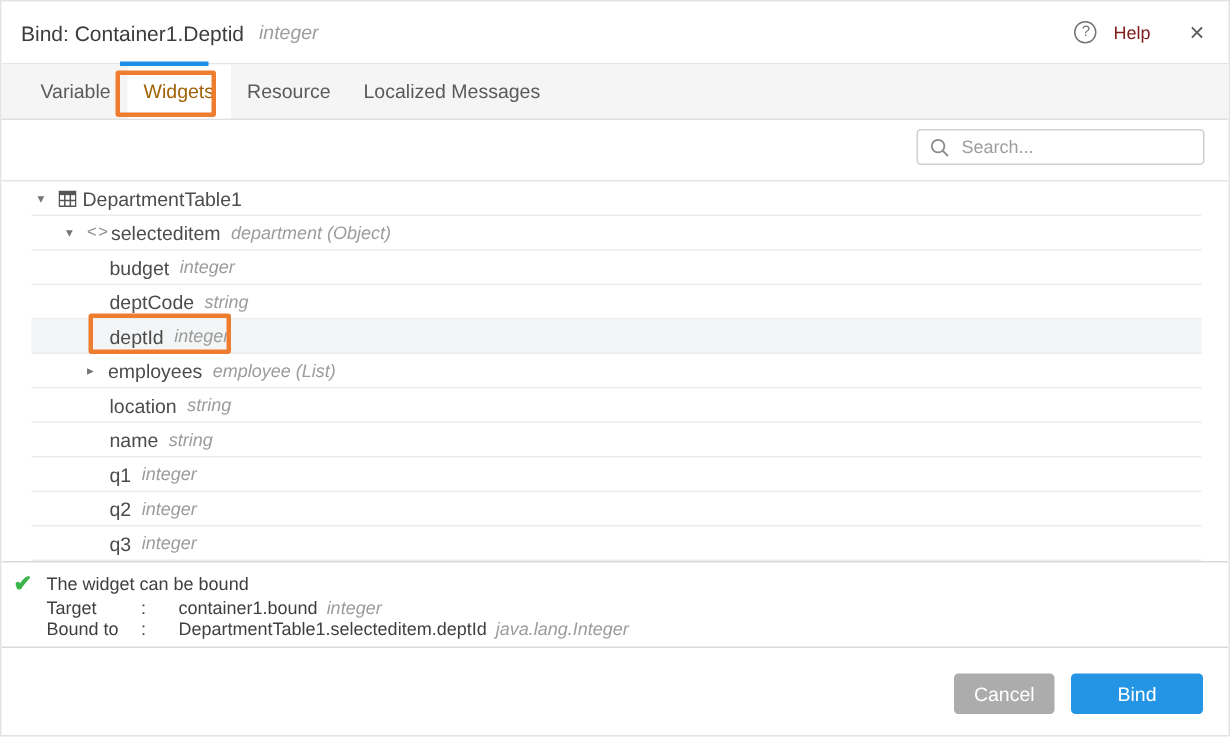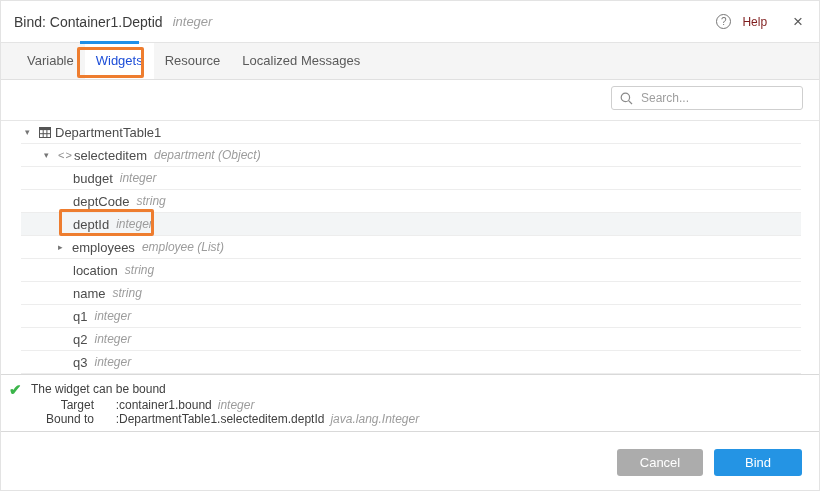--- a/index.html
+++ b/index.html
@@ -18,21 +18,21 @@
   .header-right { margin-left:auto; display:flex; align-items:center; }
   .help-icon { width:15px; height:15px; border:1px solid #767676; border-radius:50%;
                color:#767676; font-size:10px; line-height:13px; text-align:center; }
   .help-label { font-size:12px; color:#7f1d1d; margin-left:11px; }
   .close-icon { font-size:17px; color:#5a5a5a; margin-left:26px; cursor:pointer; }
 
   
   .tabbar { height:37px; background:#f5f5f5; border-bottom:1px solid #e0e0e0;
             display:flex; align-items:flex-end; padding-left:15px; }
   .tab { font-size:13px; color:#5a5a5a; padding:0 11px; line-height:36px; cursor:pointer; }
-  .tab.active { background:#ffffff; color:#1d4ed8; }
+  .tab.active { background:#ffffff; color:#a16207; }
 
   
   .toolbar { height:40px; position:relative; background:#fff; }
   .search-box { position:absolute; left:610px; top:6px; width:192px; height:24px;
                 border:1px solid #cfcfcf; border-radius:3px; background:#fff;
                 display:flex; align-items:center; padding:0 8px; }
   .search-box svg { flex:0 0 auto; }
   .search-input { border:none; outline:none; flex:1; margin-left:6px; font-size:12px;
                   color:#1d4ed8; font-family:"Liberation Sans", sans-serif; background:transparent; }
   .search-input::placeholder { color:#9e9e9e; }
@@ -49,30 +49,30 @@
   .ticon { width:16px; flex:0 0 auto; display:flex; align-items:center; }
   .obj-icon { width:16px; flex:0 0 auto; font-size:11px; color:#8d8d8d; letter-spacing:1px; }
   .tlabel { white-space:nowrap; }
   .ttype { font-size:12px; font-style:italic; color:#9c9c9c; margin-left:7px; white-space:nowrap; }
 
   
   .status { height:57px; border-bottom:1px solid #d9d9d9; padding:7px 0 0 8px; display:flex; }
   .check-icon { width:22px; flex:0 0 auto; color:#3bb54a; font-size:15px; font-weight:bold; line-height:16px; }
   .status-lines { font-size:12px; color:#3f3f3f; }
   .status-msg { line-height:14px; margin-bottom:2px; }
-  .status-row { line-height:14px; display:flex;text-align:right; }
+  .status-row { line-height:14px; display:flex; }
   .status-label { width:63px; flex:0 0 auto; }
   .status-colon { width:25px; flex:0 0 auto; }
   .status-type { font-style:italic; color:#9c9c9c; margin-left:6px; }
 
   
   .button-bar { position:absolute; right:17px; top:448px; display:flex; gap:11px; }
   .btn { height:27px; border:none; border-radius:3px; font-size:13px; color:#fff;
          font-family:"Liberation Sans", sans-serif; cursor:pointer; }
-  .btn-cancel { width:86px; background:#acacac; }
+  .btn-cancel { width:67px; background:#acacac; }
   .btn-bind { width:88px; background:#2494e4; }
 
   
   .blue-indicator { position:absolute; left:79px; top:40px; width:59px; height:3px;
                     background:#1e8fe8; }
   .annot { position:absolute; border:3px solid #ee7d2f; border-radius:2px; background:transparent; }
   .annot-widgets { left:76px; top:46px; width:67px; height:31px; }
   .annot-deptid { left:58px; top:208px; width:95px; height:27px; }
 </style>
 </head>

